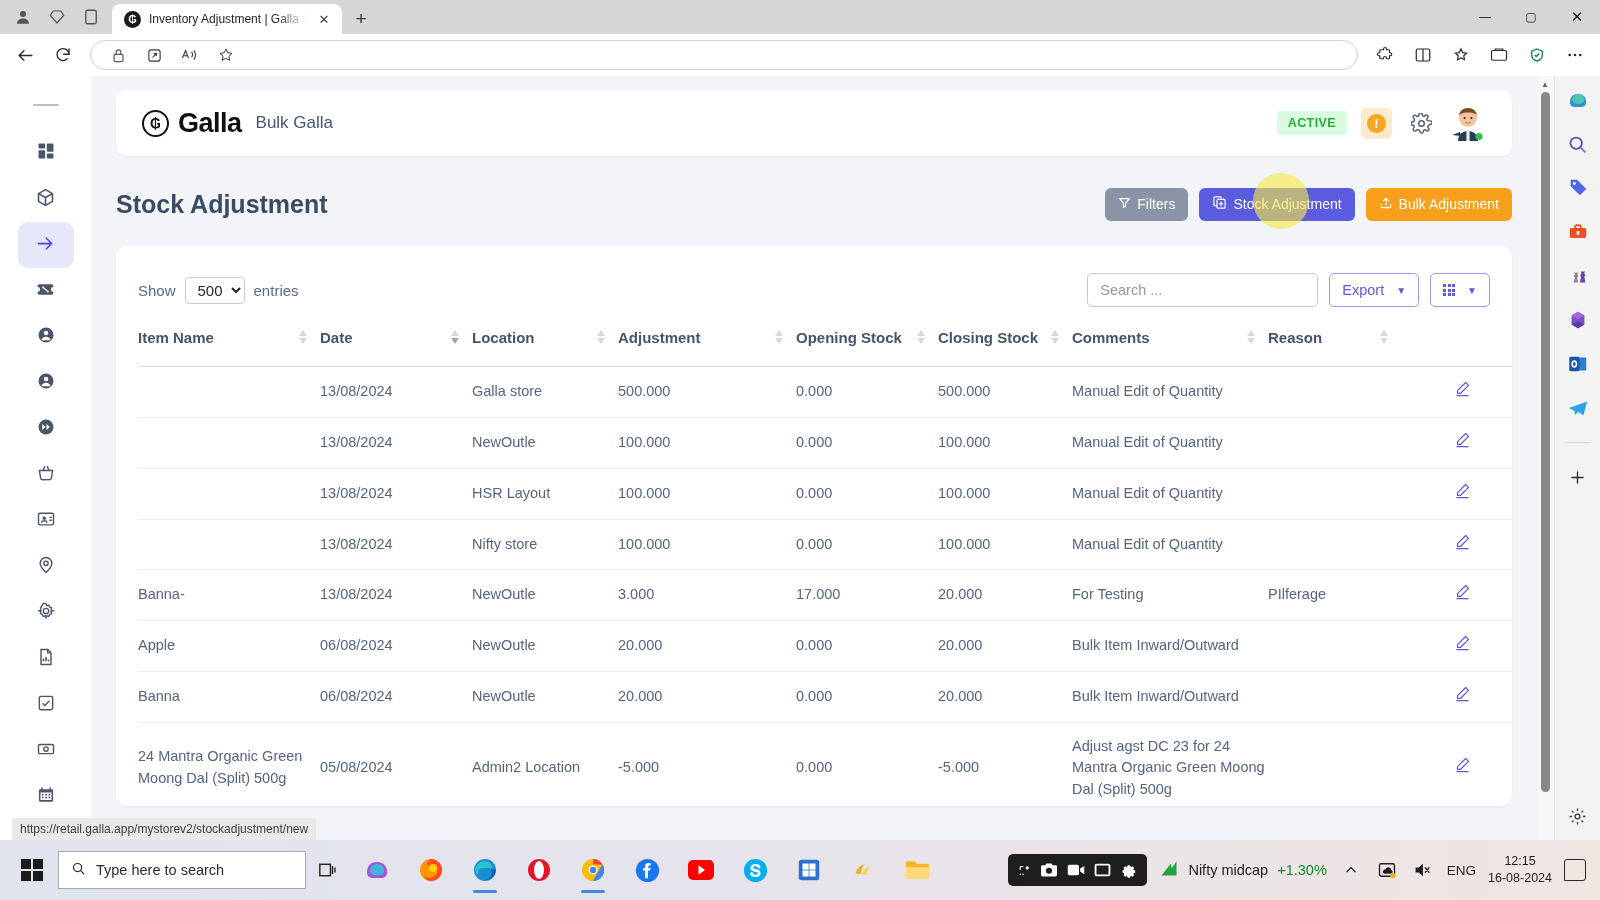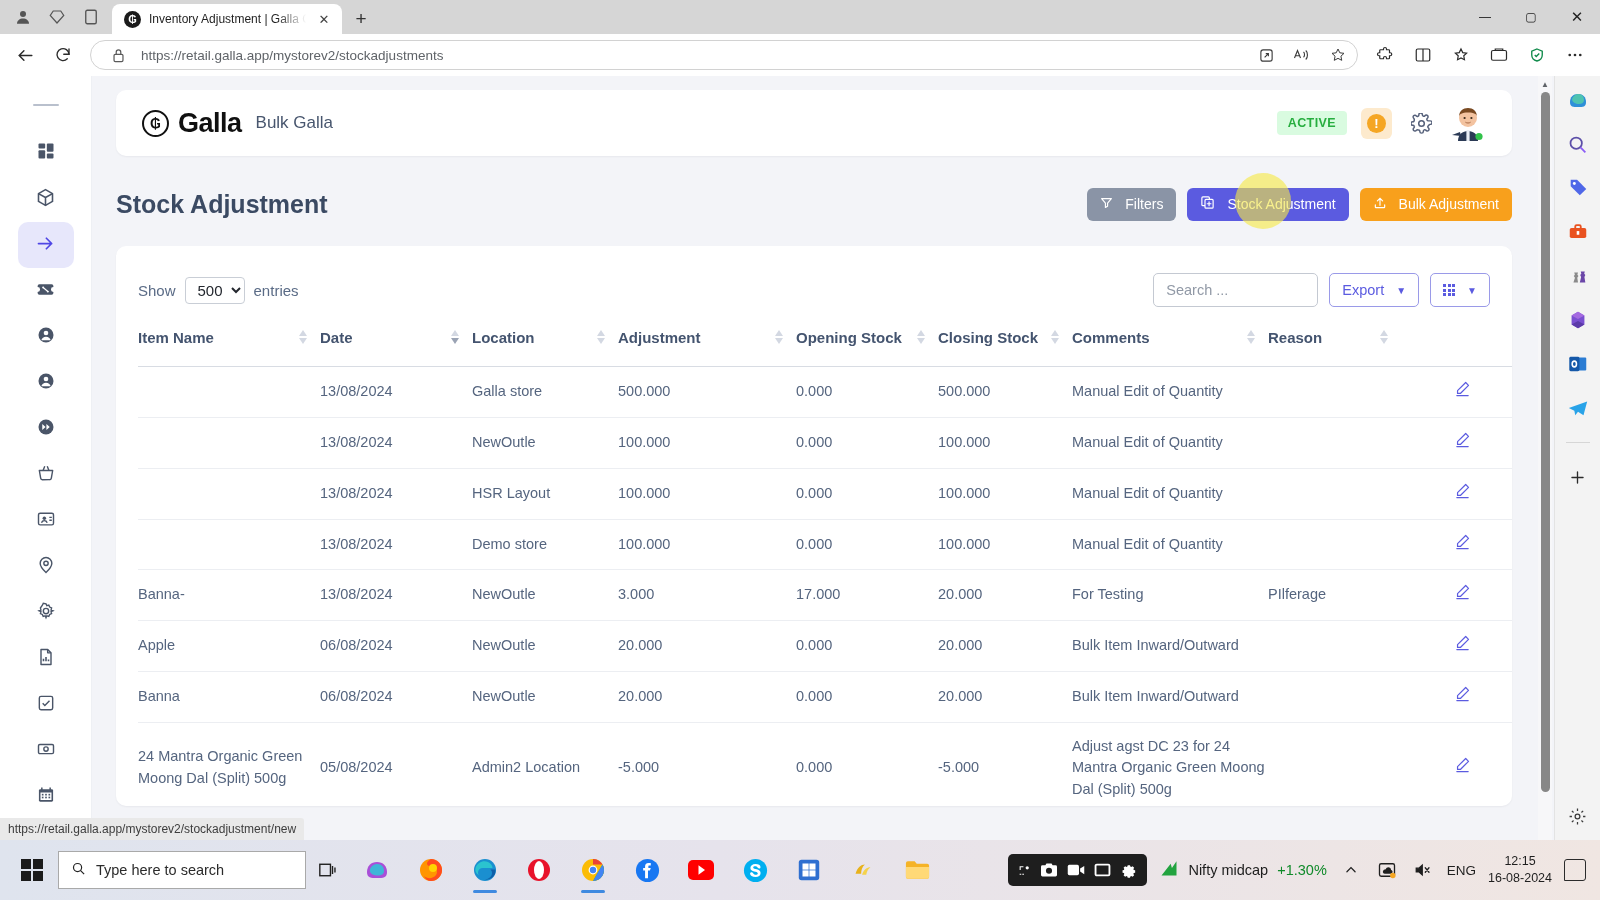--- a/index.html
+++ b/index.html
@@ -91,21 +91,21 @@
   .warn-chip { width: 31px; height: 31px; border-radius: 6px; background: #fdeacd; display: flex;
                align-items: center; justify-content: center; }
   .warn-dot { width: 19px; height: 19px; border-radius: 50%; background: #f5a623; color: #fff;
               font-size: 13px; font-weight: 700; display: flex; align-items: center; justify-content: center; line-height: 1; }
   .gear-btn { width: 30px; height: 30px; display: flex; align-items: center; justify-content: center; color: #55607a; }
   .avatar { width: 36px; height: 36px; border-radius: 4px; overflow: hidden; position: relative; }
 
   .page-head { display: flex; align-items: center; margin-top: 28px; height: 40px; }
   .page-title { font-size: 25px; font-weight: 700; color: #3b4a63; }
   .actions { margin-left: auto; display: flex; align-items: center; gap: 11px; position: relative; }
-  .btn { height: 33px; border-radius: 6px; display: inline-flex; align-items: center; gap: 12px;
+  .btn { height: 33px; border-radius: 6px; display: inline-flex; align-items: center; gap: 6px;
          padding: 0 13px; font-size: 14px; color: #fff; border: none; white-space: nowrap; }
   .btn-filters { background: #8a94a6; }
   .btn-stock { background: #5b5be0; }
   .btn-bulk { background: #f8a01c; }
   .cursor-halo {
     position: absolute; width: 56px; height: 56px; border-radius: 50%;
     background: rgba(245,232,70,.62); left: 148px; top: -15px; pointer-events: none;
   }
 
   .card {
@@ -113,21 +113,21 @@
     box-shadow: 0 1px 2px rgba(16,24,40,.05); height: 560px; overflow: hidden;
   }
   .card-tools { display: flex; align-items: center; height: 44px; }
   .show-entries { display: flex; align-items: center; gap: 9px; font-size: 15px; color: #5a6b86; }
   .sel-entries {
     font-family: "Liberation Sans", sans-serif; font-size: 15px; color: #23272e;
     border: 1px solid #c9ced6; border-radius: 4px; padding: 3px 4px 3px 8px; background: #fff;
   }
   .tools-right { margin-left: auto; display: flex; align-items: center; gap: 11px; }
   .search-box {
-    width: 165px; height: 34px; border: 1px solid #c4c9d2; border-radius: 5px; padding: 0 12px;
+    width: 231px; height: 34px; border: 1px solid #c4c9d2; border-radius: 5px; padding: 0 12px;
     font-size: 14.5px; color: #333; font-family: "Liberation Sans", sans-serif; background: #fff;
   }
   .search-box::placeholder { color: #9199a6; }
   .btn-outline {
     height: 34px; border: 1px solid #9a9ae8; border-radius: 5px; background: #fff; color: #5b5be0;
     font-size: 14.5px; display: inline-flex; align-items: center; gap: 12px; padding: 12px 12px;
   }
   .caret { font-size: 10px; }
   .grid-glyph { display: grid; grid-template-columns: repeat(3, 3px); grid-template-rows: repeat(3, 3px); gap: 1.5px; }
   .grid-glyph b { width: 3px; height: 3px; background: #5b5be0; display: block; }
@@ -174,21 +174,21 @@
   
   .edge-rail {
     width: 46px; flex: 0 0 46px; background: #f3f3f3; border-left: 1px solid #e3e3e3;
     display: flex; flex-direction: column; align-items: center; padding-top: 10px; gap: 16px;
   }
   .edge-ico { width: 28px; height: 28px; display: flex; align-items: center; justify-content: center; }
   .edge-sep { width: 24px; height: 1px; background: #d6d6d6; margin: 4px 0; }
 
   
   .status-url {
-    position: absolute; left: 0; bottom: 0; height: 22px; background: #e9e9e9; color: #3d3d3d;
+    position: absolute; left: 12px; bottom: 0; height: 22px; background: #e9e9e9; color: #3d3d3d;
     font-size: 12px; display: flex; align-items: center; padding: 0 8px; z-index: 40;
     border-top-right-radius: 3px;
   }
 
   
   .taskbar {
     position: absolute; left: 0; top: 840px; width: 1600px; height: 60px;
     background: linear-gradient(90deg,#dfe4ee 0%, #e6e3ec 45%, #f0e6e2 100%);
     display: flex; align-items: center; padding: 0 8px; gap: 0;
   }
@@ -267,21 +267,20 @@
           <path d="M20 4v7h-7"></path>
         </svg>
     </div>
     <div class="omnibox">
       <span class="omni-ico">
         <svg width="13" height="15" viewBox="0 0 16 18" fill="none" stroke="#5a5a5a" stroke-width="1.5">
             <rect x="2.5" y="7.5" width="11" height="9" rx="1.6"></rect>
             <path d="M5.2 7.5V5a2.8 2.8 0 015.6 0v2.5"></path>
           </svg>
       </span>
-      <span class="omni-url">https://retail.galla.app/mystorev2/stockadjustments</span>
       <span class="omni-ico">
         <svg width="15" height="15" viewBox="0 0 20 20" fill="none" stroke="#3b3b3b" stroke-width="1.5">
             <rect x="2.5" y="2.5" width="15" height="15" rx="3"></rect>
             <path d="M7.5 12.5l5-5M9 7.5h3.5V11"></path>
           </svg>
       </span>
       <span class="omni-ico">
         <svg width="18" height="14" viewBox="0 0 24 18" fill="none" stroke="#3b3b3b" stroke-width="1.5">
             <path d="M2 13L6 3l4 10M3.4 10h5.2"></path>
             <path d="M14 5c1.8 1.4 1.8 5.6 0 7M17 3c3 2.4 3 9.6 0 12"></path>
@@ -712,21 +711,21 @@
                     <td class="col-edit"><span class="edit-ico">
                         <svg width="17" height="17" viewBox="0 0 24 24" fill="none" stroke="#5b5be0" stroke-width="1.7" stroke-linecap="round" stroke-linejoin="round">
                           <path d="M16.5 3.5l4 4L9 19H5v-4z"></path>
                           <path d="M4 22h16"></path>
                         </svg>
                       </span></td>
                   </tr>
                   <tr>
                     <td></td>
                     <td>13/08/2024</td>
-                    <td>Demo store</td>
+                    <td>Nifty store</td>
                     <td>100.000</td>
                     <td>0.000</td>
                     <td>100.000</td>
                     <td>Manual Edit of Quantity</td>
                     <td></td>
                     <td class="col-edit"><span class="edit-ico">
                         <svg width="17" height="17" viewBox="0 0 24 24" fill="none" stroke="#5b5be0" stroke-width="1.7" stroke-linecap="round" stroke-linejoin="round">
                           <path d="M16.5 3.5l4 4L9 19H5v-4z"></path>
                           <path d="M4 22h16"></path>
                         </svg>

